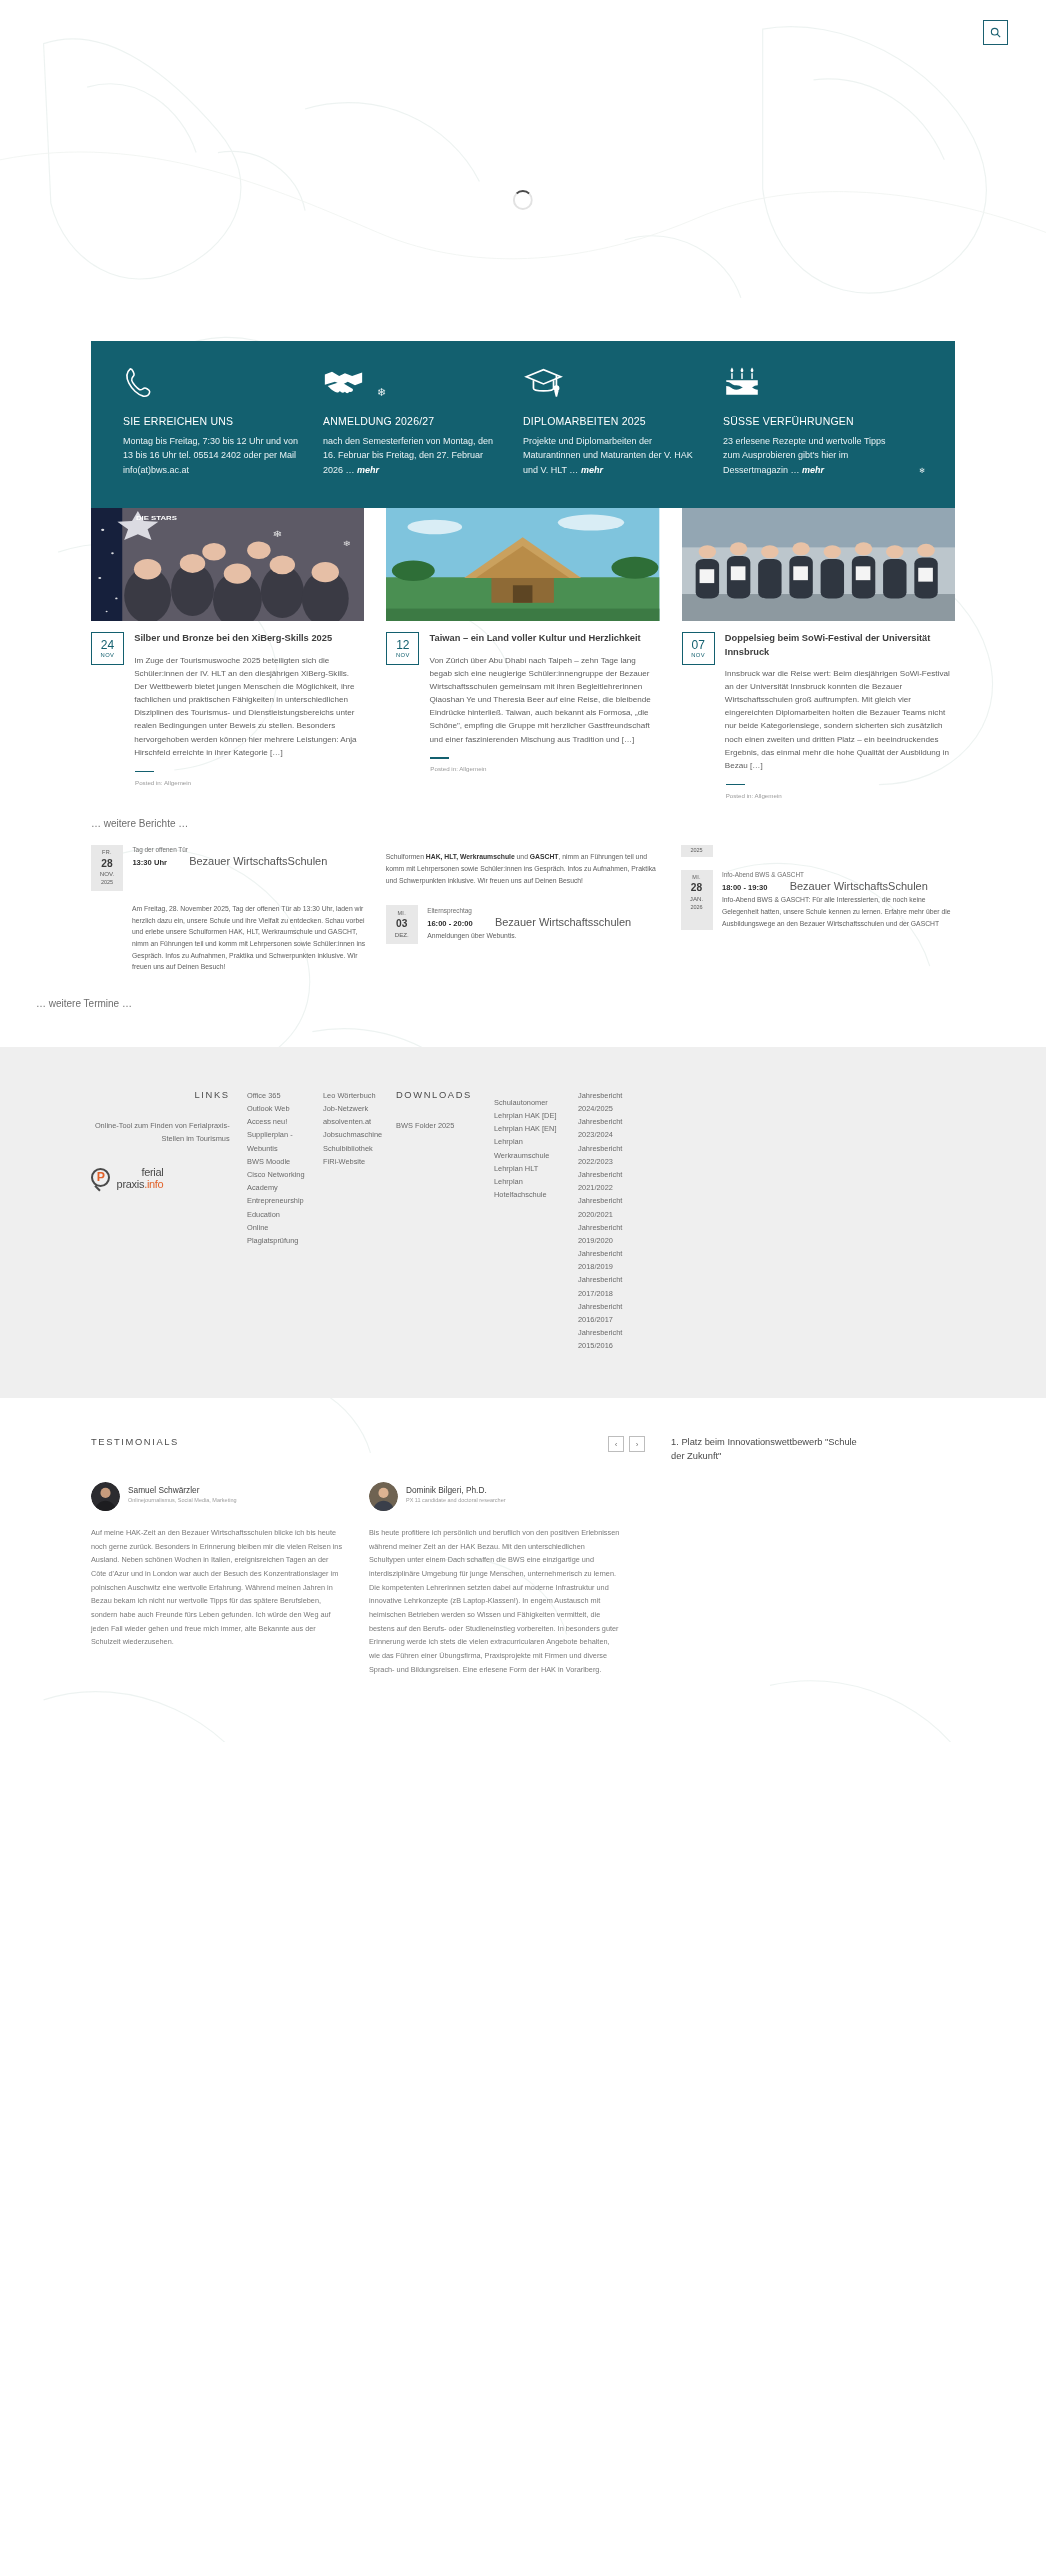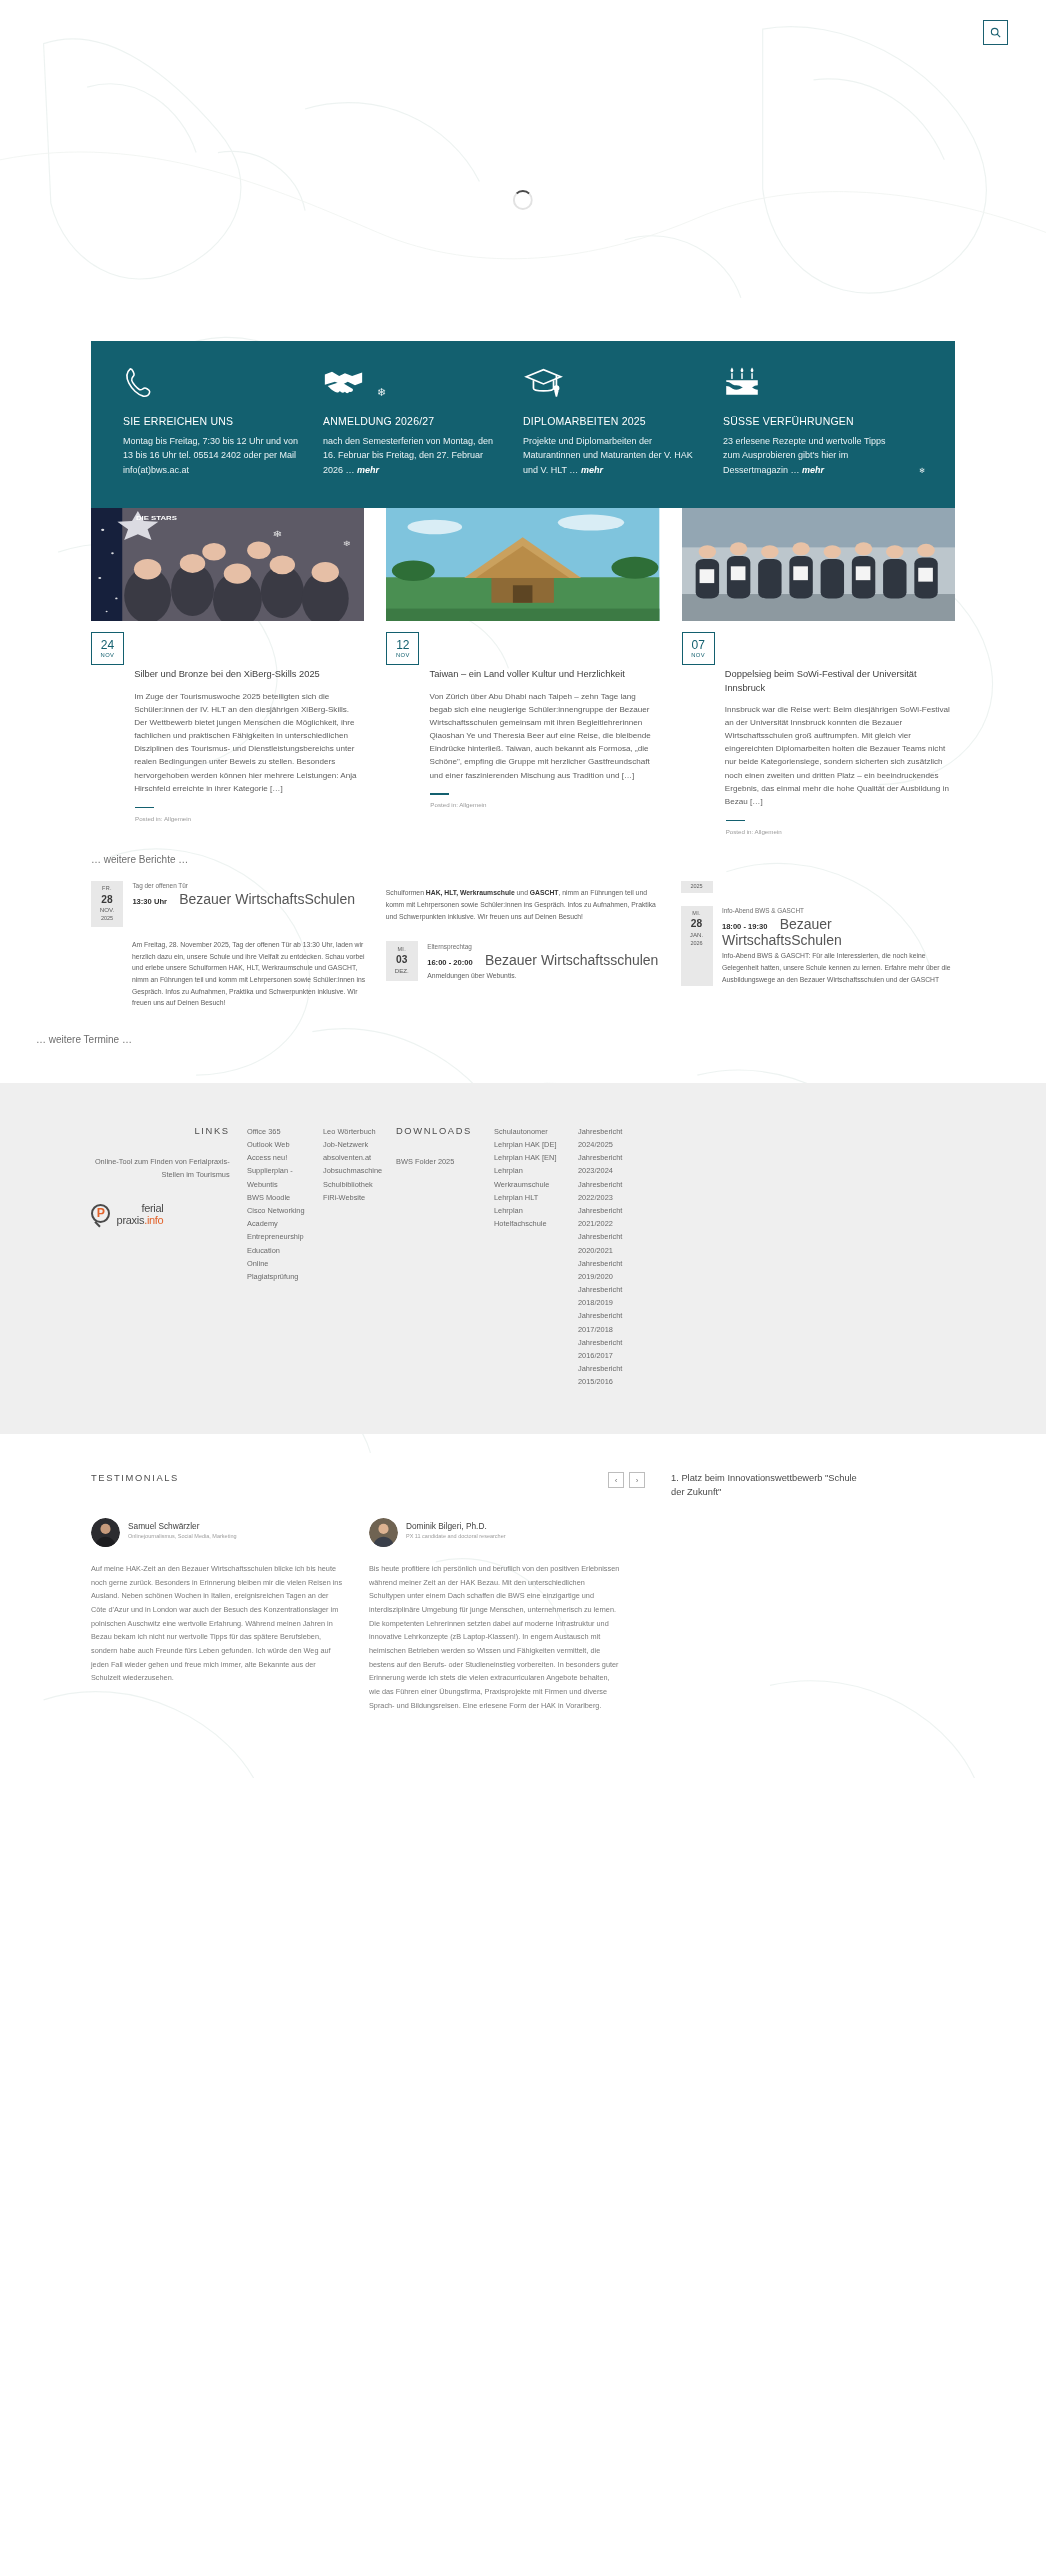--- a/index.html
+++ b/index.html
@@ -70,22 +70,22 @@
   .news-img { width: 100%; height: 113px; object-fit: cover; display: block; }
   .news-body { display: flex; gap: 10.2px; margin-top: 11.6px; }
   .date-box {
     width: 33px; min-width: 33px; height: 33px; border: 0.7px solid #13606f;
     display: flex; flex-direction: column; align-items: center; justify-content: center;
     color: #13606f; line-height: 1;
   }
   .date-box .d { font-size: 12px; }
   .date-box .m { font-size: 5.8px; letter-spacing: 0.4px; margin-top: 2.2px; }
   .news-txt h4 {
-    font-size: 9.3px; font-weight: 400; color: #3e3e3e;
-    line-height: 1.42; margin-bottom: 8px; margin-top: 36px;
+    font-size: 9.3px; font-weight: 700; color: #3e3e3e;
+    line-height: 1.42; margin-bottom: 8px;
   }
   .news-txt p { font-size: 8.1px; line-height: 1.63; color: #5e5e5e; }
   .news-foot { margin-top: 11.6px; margin-left: 44px; }
   .news-foot .rule { width: 19px; height: 1.5px; background: #13606f; margin-bottom: 6.5px; }
   .news-foot .posted { font-size: 6.2px; color: #9a9a9a; }
   .more-link {
     position: relative; z-index: 2; margin: 19px 0 0 91px;
     font-size: 10px; color: #6d6d6d;
   }
 
@@ -98,39 +98,39 @@
     text-align: center; padding: 4.4px 0 5.1px; line-height: 1.35;
   }
   .tev-date .wd { font-size: 5.5px; letter-spacing: 0.3px; }
   .tev-date .dd { font-size: 10.2px; font-weight: 700; color: #3a3a3a; }
   .tev-date .mm { font-size: 6.2px; }
   .tev-date .yy { font-size: 5.5px; }
   .tev-main { padding-top: 1.5px; }
   .tev-main .ttl { font-size: 6.4px; color: #6f6f6f; margin-bottom: 2.2px; }
   .tev-main .line2 { font-size: 7.6px; color: #4a4a4a; }
   .tev-main .line2 b { font-weight: 700; color: #2f2f2f; }
-  .tev-main .line2 .loc { margin-left: 10px; font-size: 14px; color: #555; text-align: center; }
+  .tev-main .line2 .loc { margin-left: 20px; font-size: 11px; color: #555; text-align: center; }
   .tev-desc { font-size: 6.8px; line-height: 1.72; color: #5e5e5e; margin-top: 6.5px; }
   .tev-desc b { font-weight: 700; color: #333; }
   .tdesc-offset { margin-left: 41px; }
 
   
   .footer-wrap { position: relative; z-index: 2; background: #efefef; margin-top: 38px; padding: 42px 0 46px; }
   .footer { margin: 0 91px; display: flex; }
   .f-col { padding-right: 17.4px; }
   .f-col h4 {
     font-size: 9.4px; font-weight: 400; letter-spacing: 1.6px;
     color: #4d4d4d; margin-bottom: 19px;
   }
   .f-col p, .f-col li {
     font-size: 7.4px; line-height: 1.78; color: #6a6a6a; list-style: none;
   }
   .f-links { width: 156px; text-align: right; }
   .f-a { width: 76px; } .f-b { width: 73px; }
-  .f-dl { width: 98px; } .f-lp { width: 84px; } .f-jb { width: 80px; }
+  .f-dl { width: 98px; } .f-lp { width: 84px; margin-top: 7px; } .f-jb { width: 80px; }
   .ferial { margin-top: 22px; display: flex; align-items: center; gap: 3.6px; }
   .ferial .mag { position: relative; width: 22px; height: 22px; }
   .ferial .mag i {
     position: absolute; left: 0; top: 0; width: 19px; height: 19px;
     border: 2.2px solid #4a4a4a; border-radius: 50%;
   }
   .ferial .mag i:after {
     content: ""; position: absolute; left: 0.7px; bottom: -5.1px;
     width: 6.5px; height: 2.2px; background: #4a4a4a; transform: rotate(45deg);
   }

